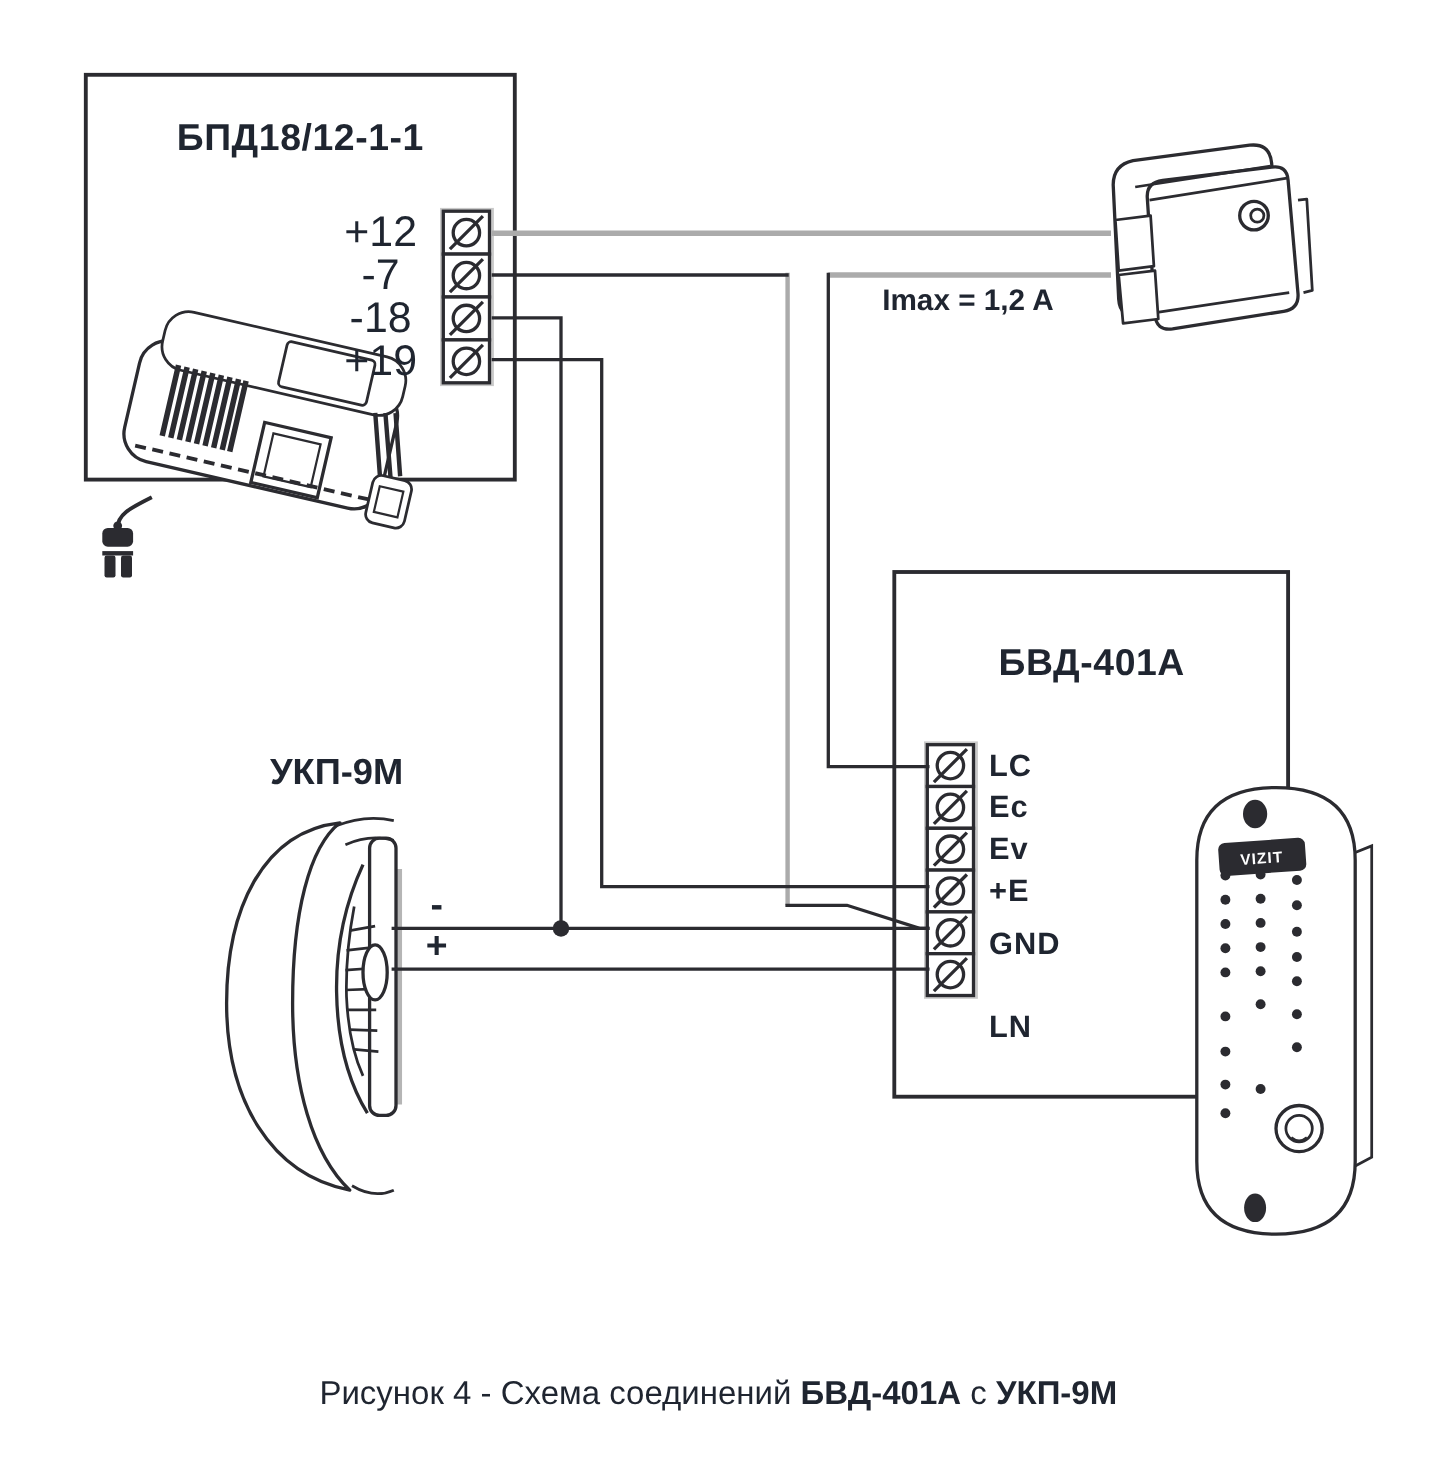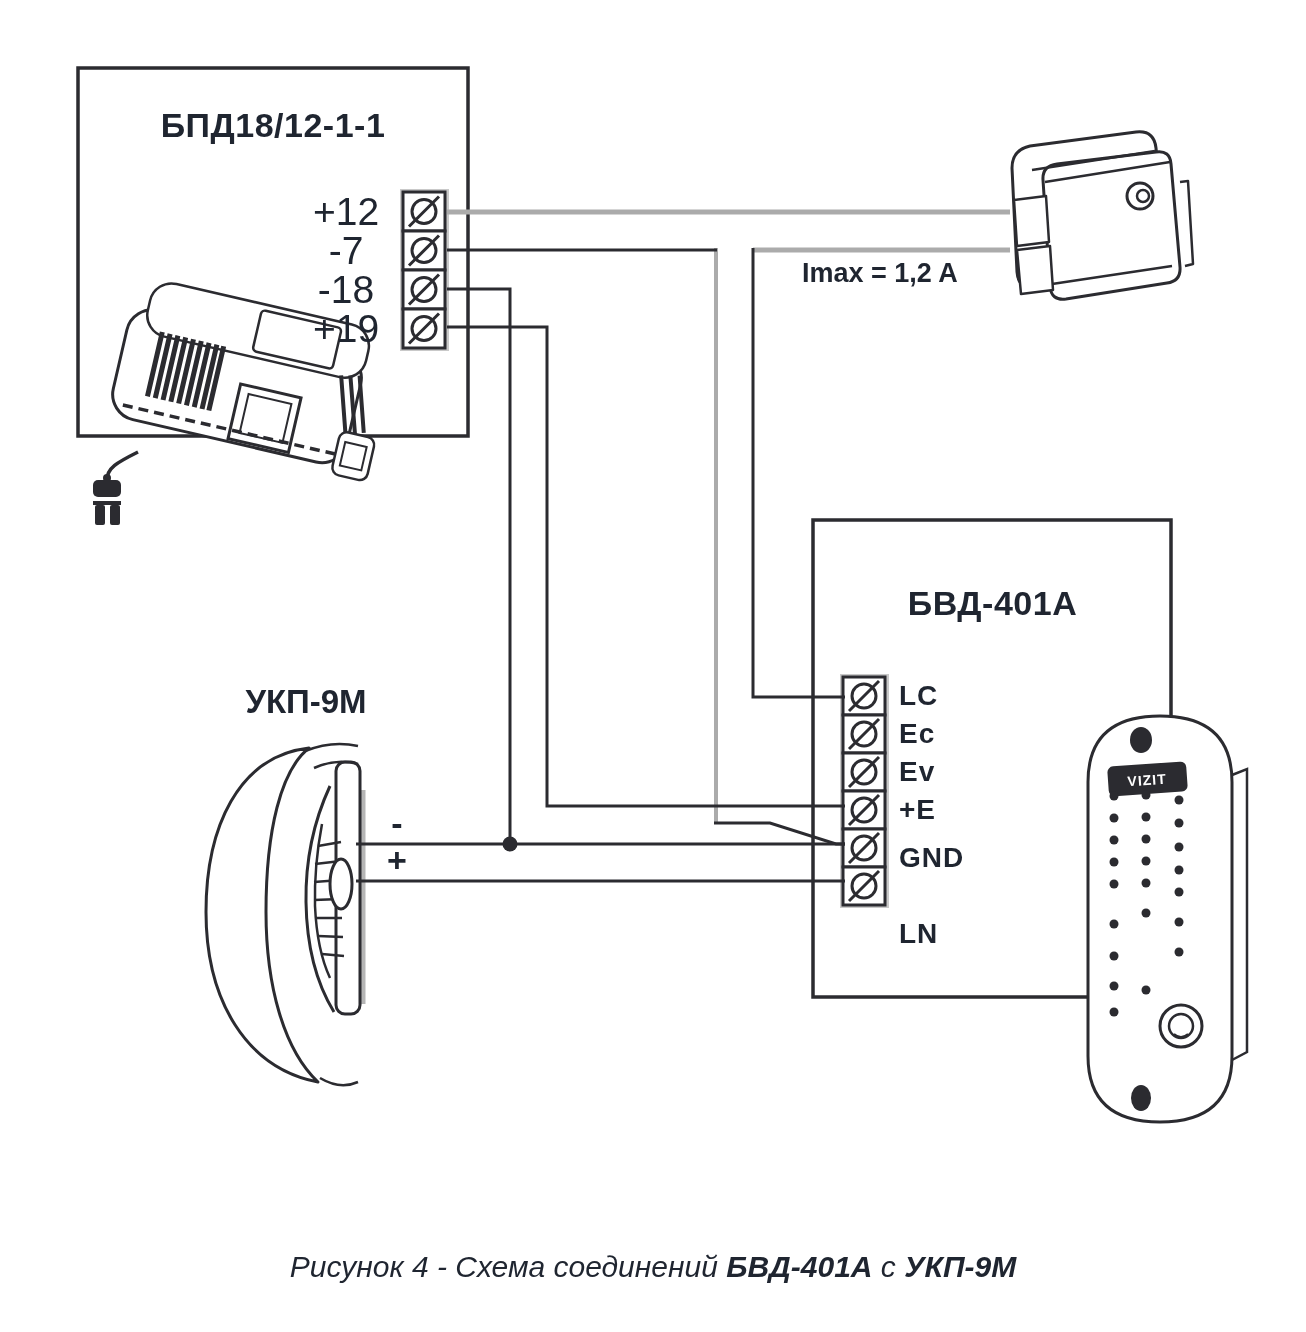--- a/index.html
+++ b/index.html
@@ -18,21 +18,21 @@
   .lbl{position:absolute;color:var(--text);white-space:nowrap;}
   .psu-title{left:98px;top:106px;width:350px;text-align:center;font-size:34px;font-weight:bold;letter-spacing:.5px;}
   .psu-term{left:296px;width:100px;text-align:center;font-size:39px;font-weight:normal;line-height:31px;}
   .bvd-title{left:875px;top:584px;width:235px;text-align:center;font-size:34px;font-weight:bold;letter-spacing:.5px;}
   .bvd-term{left:899px;font-size:28px;font-weight:bold;line-height:30px;letter-spacing:1px;text-align:right;}
   .imax{left:786px;top:258px;font-size:27px;font-weight:bold;margin-left:16px;}
   .ukp-title{left:220px;top:683px;width:172px;text-align:center;font-size:33px;font-weight:bold;}
   .pol{left:383px;width:28px;text-align:center;font-size:34px;font-weight:bold;line-height:34px;}
   .minus{top:806px;}
   .plus{top:843px;}
-  .caption{left:0;top:1250px;width:1306px;text-align:center;font-size:30px;font-style:italic;}
+  .caption{left:0;top:1250px;width:1306px;text-align:center;font-size:30px;}
   .caption .b{font-weight:bold;}
   
   .sk{stroke:var(--ink);}
   .fw{fill:#ffffff;}
   .fi{fill:var(--ink);}
   .fn{fill:none;}
   .wg{stroke:var(--wire_gray);}
   .pg{fill:var(--plate_gray);}
 </style>
 </head>

